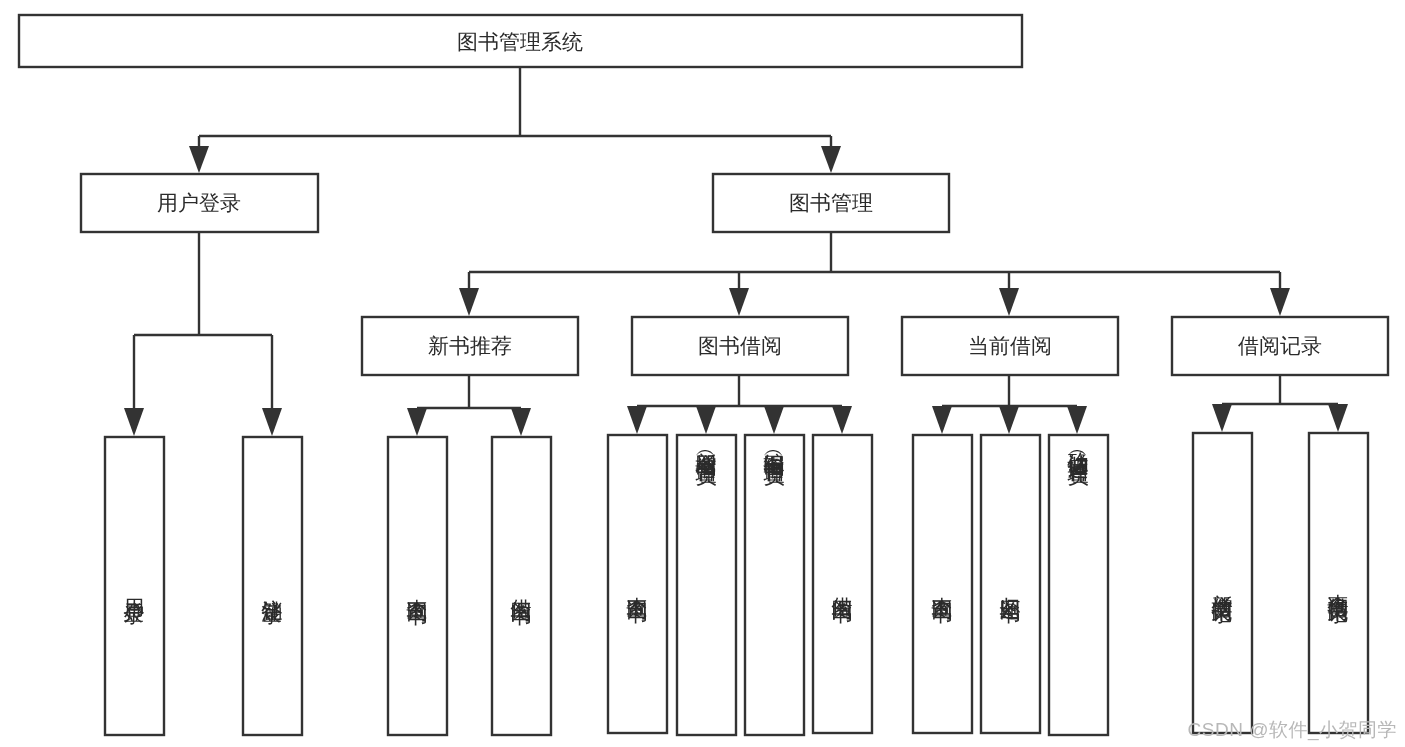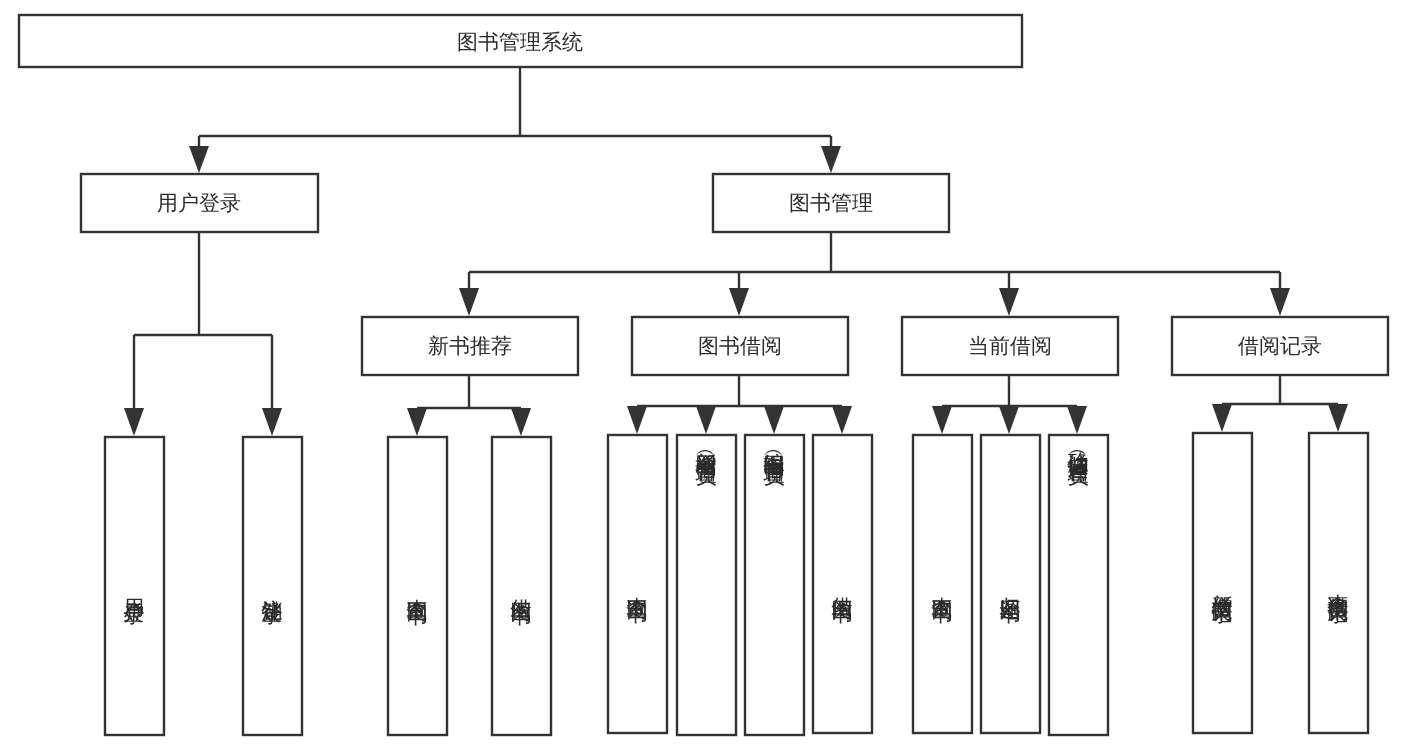--- a/index.html
+++ b/index.html
@@ -249,14 +249,15 @@
     <span class="leaf-label">确认归还（管理员）</span>
   </div>
 
   <div class="leaf-box" style="left:1193px; top:433px; width:59px; height:300px;">
     <span class="leaf-label">新增借阅记录</span>
   </div>
   <div class="leaf-box" style="left:1309px; top:433px; width:59px; height:300px;">
     <span class="leaf-label">查询借阅记录</span>
   </div>
 
+  <div class="watermark">CSDN @软件_小贺同学</div>
 
 </div>
 
 </body></html>

